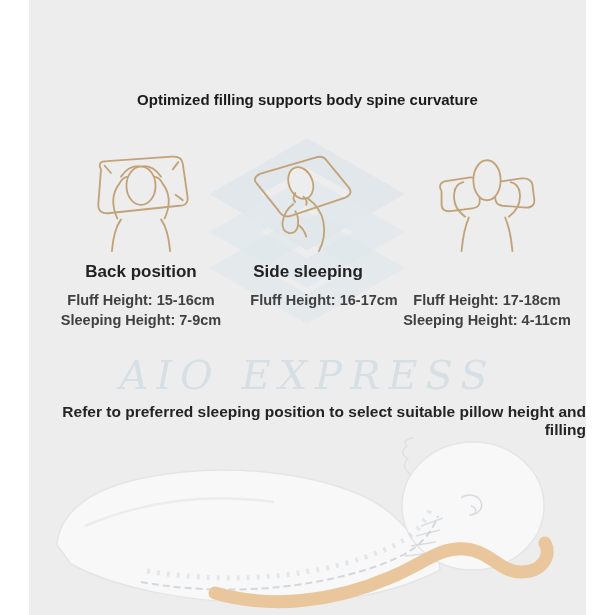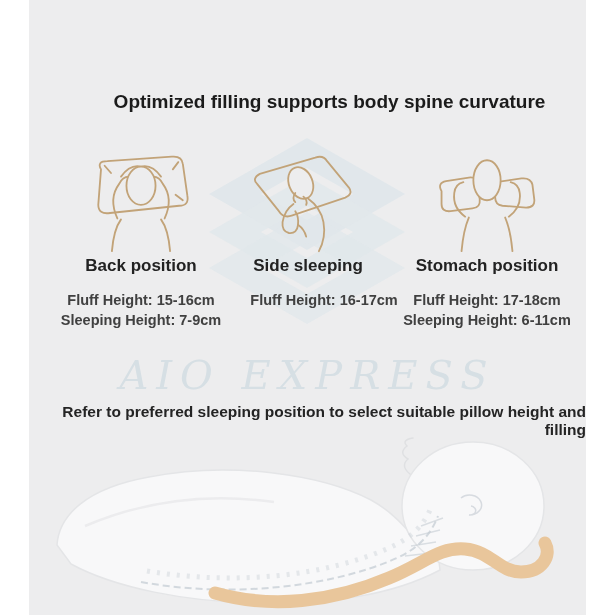--- a/index.html
+++ b/index.html
@@ -10,32 +10,32 @@
   .panel{
     position:absolute;left:29px;top:0;width:557px;height:615px;
     background:#ededee;overflow:hidden;
   }
   .title{
     position:absolute;top:40px;left:0;width:100%;text-align:center;
     font-size:32px;font-weight:600;letter-spacing:0;color:#1b1b1b;
   }
   .subtitle{
     position:absolute;top:91px;left:0;width:100%;text-align:center;
-    font-size:19px;font-weight:600;color:#1b1b1b;margin-left:22px;
+    font-size:15px;font-weight:600;color:#1b1b1b;
   }
   .brand-mark{
     position:absolute;left:176px;top:138px;width:204px;height:186px;z-index:0;
   }
   .columns{position:absolute;top:153px;left:0;width:557px;height:185px;z-index:1;}
   .pos-col{position:absolute;top:0;width:200px;text-align:center;}
   .pos-col.c0{left:12px;}
   .pos-col.c1{left:179px;}
   .pos-col.c2{left:358px;}
   .pos-icon{width:150px;height:100px;display:block;margin:0 auto;}
-  .pos-label{font-size:17px;font-weight:600;margin-top:3px;color:#222;}
+  .pos-label{font-size:17px;font-weight:600;margin-top:9px;color:#222;}
   .heights{
     position:absolute;top:290px;left:0;width:557px;z-index:1;
   }
   .h-col{position:absolute;top:0;width:210px;text-align:center;
     font-size:14.5px;font-weight:600;line-height:1.38;color:#404040;}
   .h-col.c0{left:7px;}
   .h-col.c1{left:190px;}
   .h-col.c2{left:353px;}
   .watermark-text{
     position:absolute;top:352px;left:0;width:100%;text-align:center;
@@ -100,35 +100,34 @@
       <svg class="pos-icon" viewBox="0 0 160 110" aria-hidden="true">
         <g fill="none" stroke="#c2a378" stroke-width="2" stroke-linecap="round" stroke-linejoin="round">
           <path d="M30,42 Q25,33 35,31 L60,27 Q69,26 70,34 L72,51 Q73,60 64,61 L40,64 Q30,65 30,56 Z"></path>
           <path d="M90,32 L118,28 Q128,27 130,35 L132,51 Q133,60 123,60 L97,58 Q89,57 89,49 Z"></path>
           <ellipse cx="80" cy="30" rx="15" ry="22" fill="#ededee"></ellipse>
           <path d="M56,70 Q42,60 44,44 Q45,34 54,32"></path>
           <path d="M104,70 Q118,60 116,44 Q115,34 106,32"></path>
           <path d="M52,108 Q54,85 60,71 M108,108 Q106,85 100,71"></path>
         </g>
       </svg>
-      <div class="pos-label">Stomach position</div>
     </div>
   </div>
 
   <div class="heights">
     <div class="h-col c0">
       <div>Fluff Height: 15-16cm</div>
       <div>Sleeping Height: 7-9cm</div>
     </div>
     <div class="h-col c1">
       <div>Fluff Height: 16-17cm</div>
     </div>
     <div class="h-col c2">
       <div>Fluff Height: 17-18cm</div>
-      <div>Sleeping Height: 6-11cm</div>
+      <div>Sleeping Height: 4-11cm</div>
     </div>
   </div>
 
   <div class="footer-note">Refer to preferred sleeping position to select suitable pillow height and filling</div>
 
   <svg class="body-illustration" viewBox="0 0 557 185" aria-hidden="true">
 
     <path d="M28,115 C30,85 58,58 120,47 C200,31 292,44 342,70
              C362,81 374,95 384,106 C392,113 399,114 407,107
              L411,140 C362,166 300,174 228,173 C158,172 86,158 42,134 Z" fill="#f8f8f9" stroke="#e4e5e7" stroke-width="1.5"></path>

